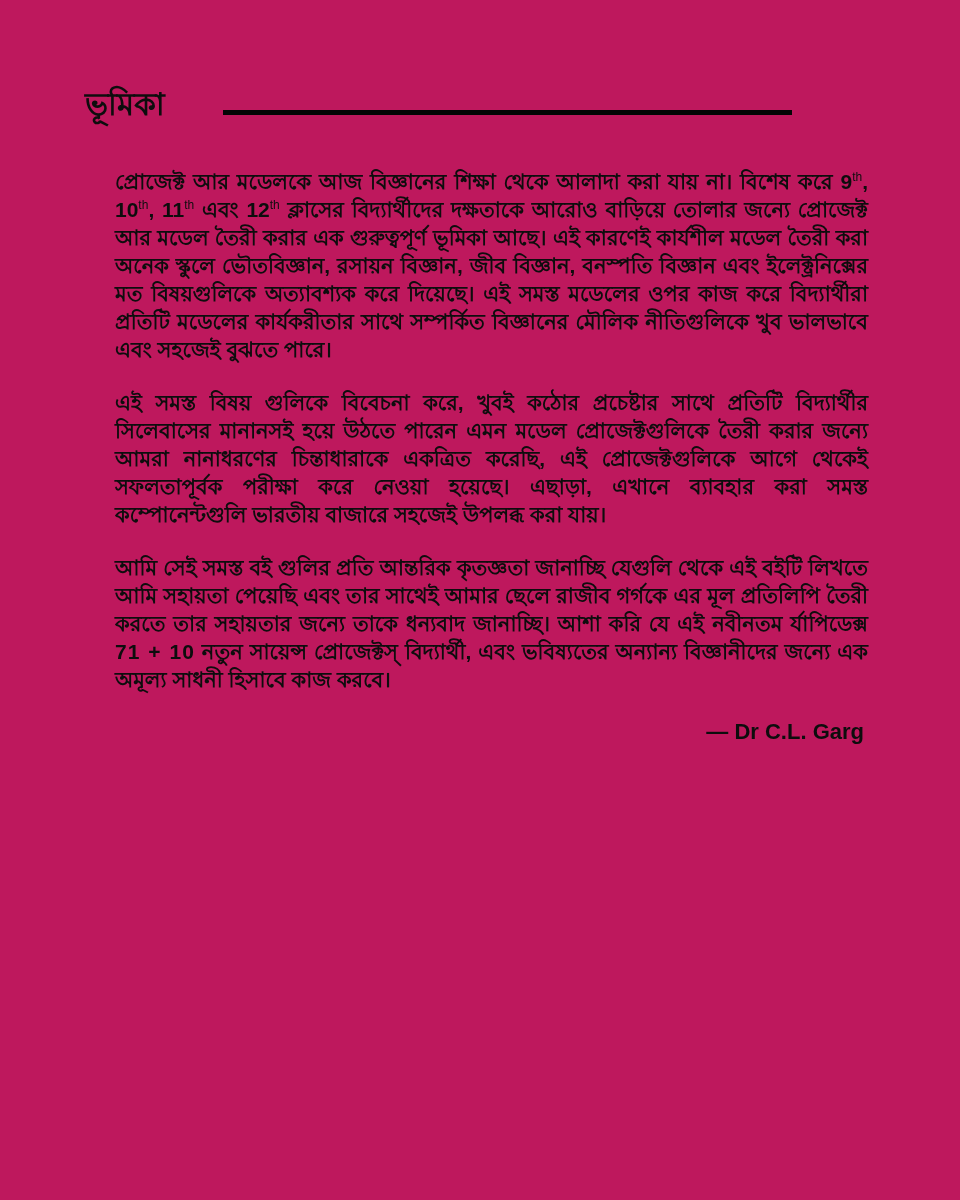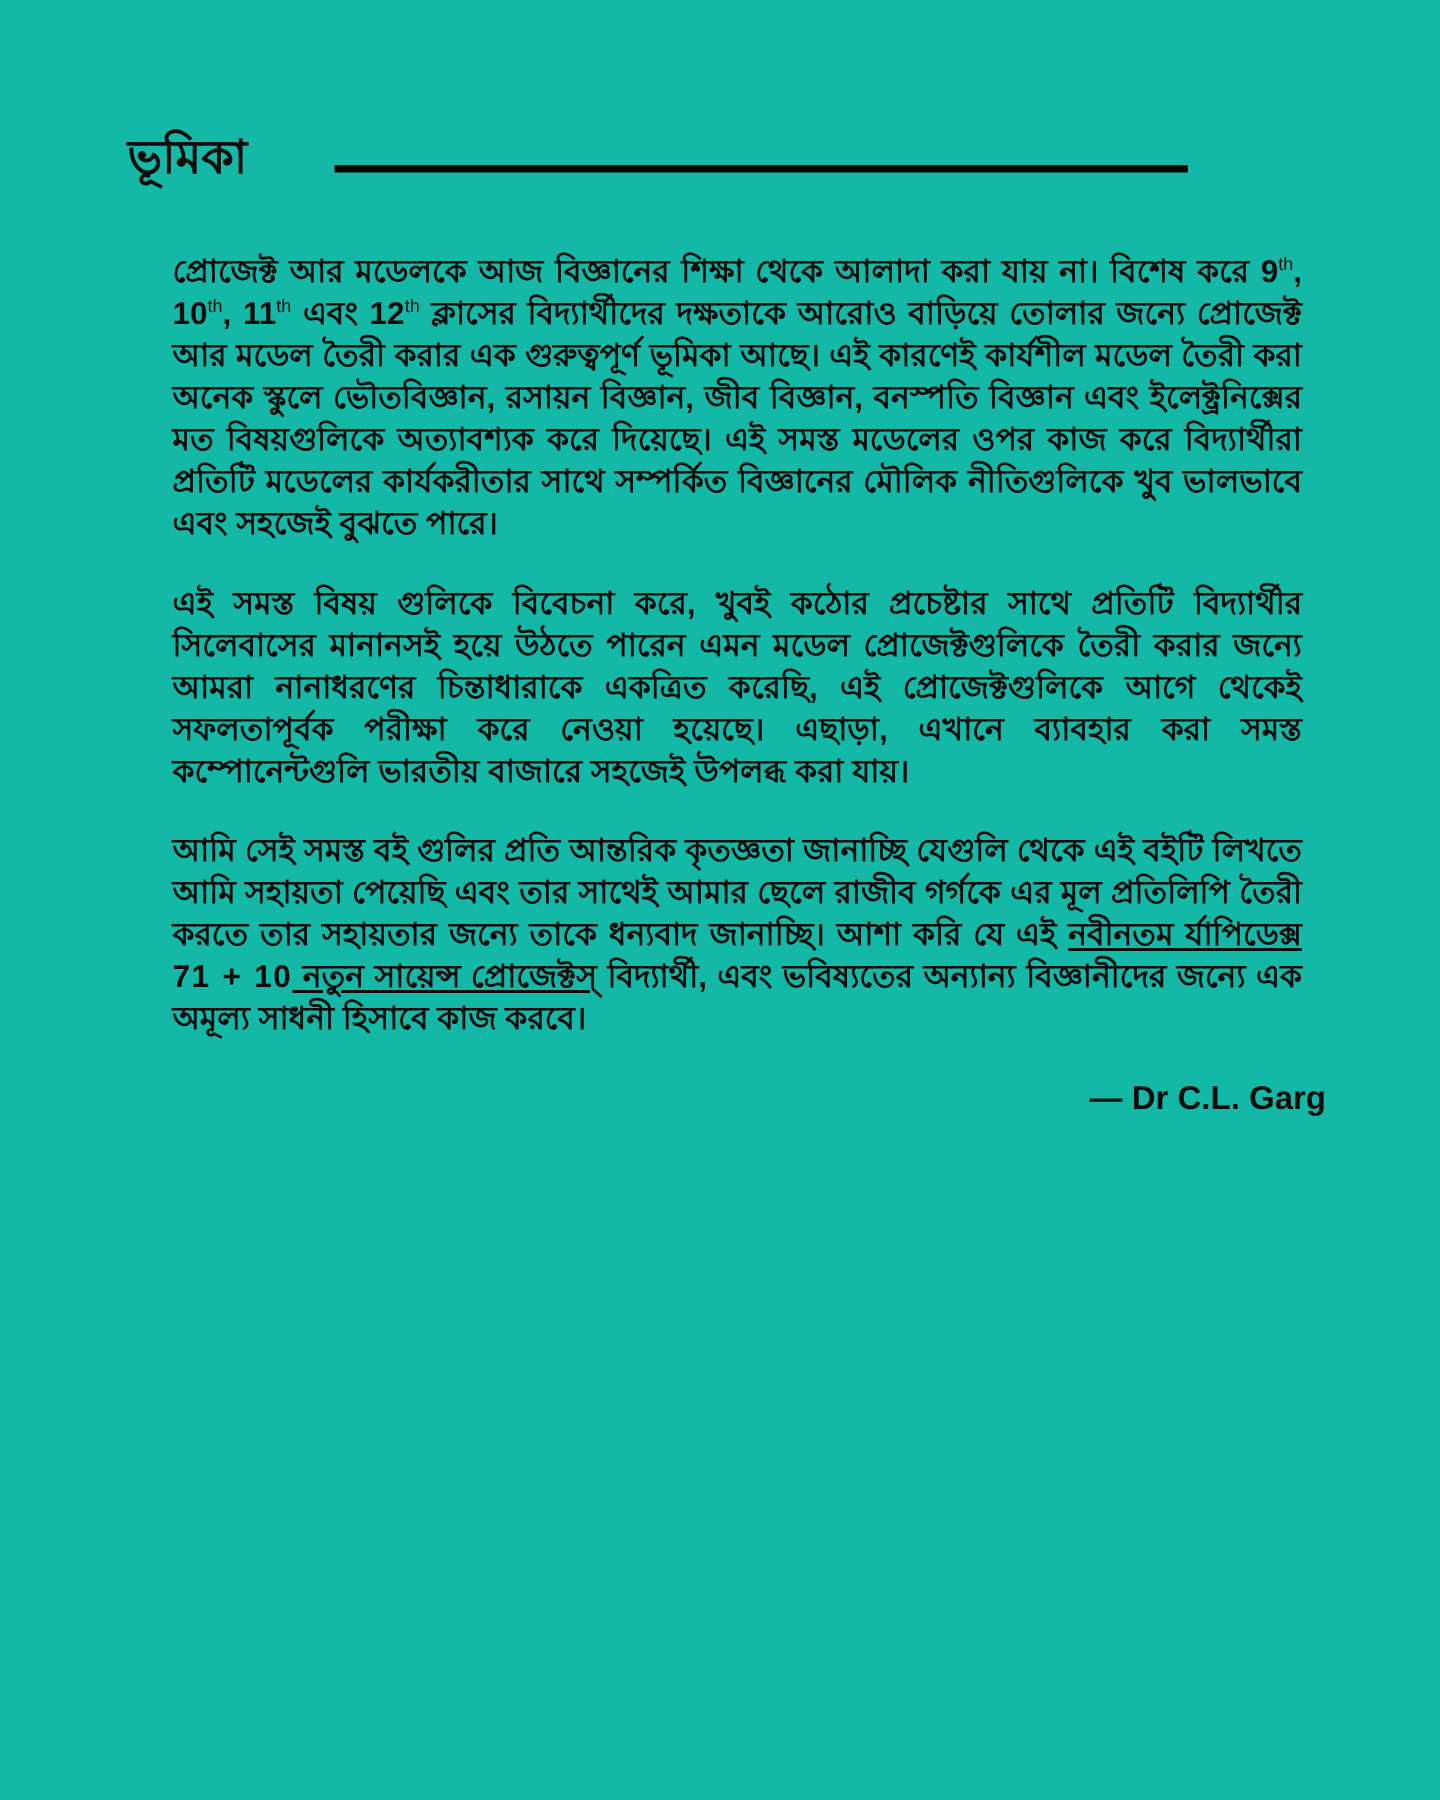--- a/index.html
+++ b/index.html
@@ -42,38 +42,38 @@
     margin: 0 0 25px 0;
     font-size: 21px;
     line-height: 28px;
     text-align: justify;
   }
   .content p sup {
     font-size: 12px;
     line-height: 0;
   }
   .seg-normal { font-weight: 700; }
-  .seg-bold { font-weight: 700; text-decoration: underline; }
+  .seg-bold { font-weight: 700; }
   .seg-bold_num {
     font-weight: 700;
     font-size: 21px;
     letter-spacing: 1px;
   }
   .signature {
     margin-top: 10px;
-    padding-right: 76px;
+    padding-right: 96px;
     text-align: right;
     font-weight: 700;
     font-size: 22px;
   }
 </style>
 </head>
 <body>
 
-<div class="page" style="background: #14b8a6; color: rgb(13, 13, 13);">
+<div class="page" style="background: #be185d; color: rgb(13, 13, 13);">
   <div class="header">
     <h1 class="title">ভূমিকা</h1>
     <div class="rule" style="background: rgb(5, 5, 5);"></div>
   </div>
 
   <div class="content">
       <p><span class="seg-normal">প্রোজেক্ট আর মডেলকে আজ বিজ্ঞানের শিক্ষা থেকে আলাদা করা যায় না। বিশেষ করে 9</span><sup>th</sup><span class="seg-normal">, 10</span><sup>th</sup><span class="seg-normal">, 11</span><sup>th</sup><span class="seg-normal"> এবং 12</span><sup>th</sup><span class="seg-normal"> ক্লাসের বিদ্যার্থীদের দক্ষতাকে আরোও বাড়িয়ে তোলার জন্যে প্রোজেক্ট আর মডেল তৈরী করার এক গুরুত্বপূর্ণ ভূমিকা আছে। এই কারণেই কার্যশীল মডেল তৈরী করা অনেক স্কুলে ভৌতবিজ্ঞান, রসায়ন বিজ্ঞান, জীব বিজ্ঞান, বনস্পতি বিজ্ঞান এবং ইলেক্ট্রনিক্সের মত বিষয়গুলিকে অত্যাবশ্যক করে দিয়েছে। এই সমস্ত মডেলের ওপর কাজ করে বিদ্যার্থীরা প্রতিটি মডেলের কার্যকরীতার সাথে সম্পর্কিত বিজ্ঞানের মৌলিক নীতিগুলিকে খুব ভালভাবে এবং সহজেই বুঝতে পারে।</span></p>
       <p><span class="seg-normal">এই সমস্ত বিষয় গুলিকে বিবেচনা করে, খুবই কঠোর প্রচেষ্টার সাথে প্রতিটি বিদ্যার্থীর সিলেবাসের মানানসই হয়ে উঠতে পারেন এমন মডেল প্রোজেক্টগুলিকে তৈরী করার জন্যে আমরা নানাধরণের চিন্তাধারাকে একত্রিত করেছি, এই প্রোজেক্টগুলিকে আগে থেকেই সফলতাপূর্বক পরীক্ষা করে নেওয়া হয়েছে। এছাড়া, এখানে ব্যাবহার করা সমস্ত কম্পোনেন্টগুলি ভারতীয় বাজারে সহজেই উপলব্ধ করা যায়।</span></p>
       <p><span class="seg-normal">আমি সেই সমস্ত বই গুলির প্রতি আন্তরিক কৃতজ্ঞতা জানাচ্ছি যেগুলি থেকে এই বইটি লিখতে আমি সহায়তা পেয়েছি এবং তার সাথেই আমার ছেলে রাজীব গর্গকে এর মূল প্রতিলিপি তৈরী করতে তার সহায়তার জন্যে তাকে ধন্যবাদ জানাচ্ছি। আশা করি যে এই </span><span class="seg-bold">নবীনতম র্যাপিডেক্স </span><span class="seg-bold_num">71 + 10</span><span class="seg-bold">  নতুন সায়েন্স প্রোজেক্টস্</span><span class="seg-normal"> বিদ্যার্থী, এবং ভবিষ্যতের অন্যান্য বিজ্ঞানীদের জন্যে এক অমূল্য সাধনী হিসাবে কাজ করবে।</span></p>
     </div>

